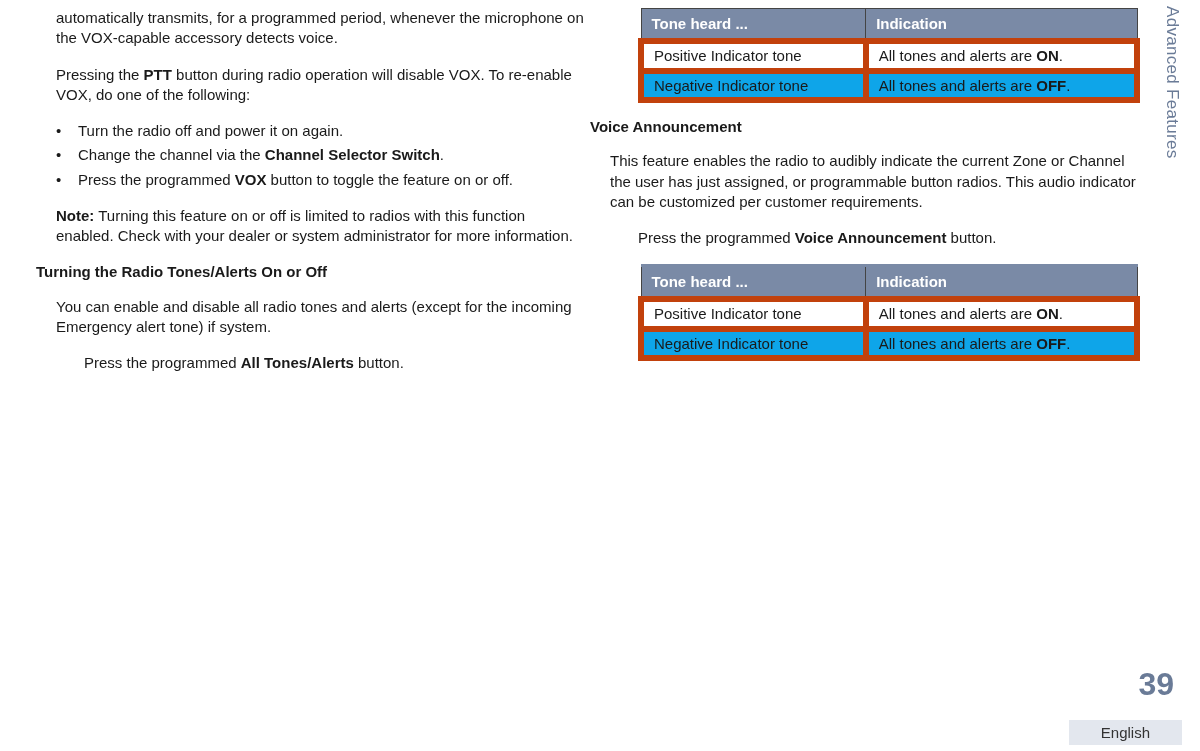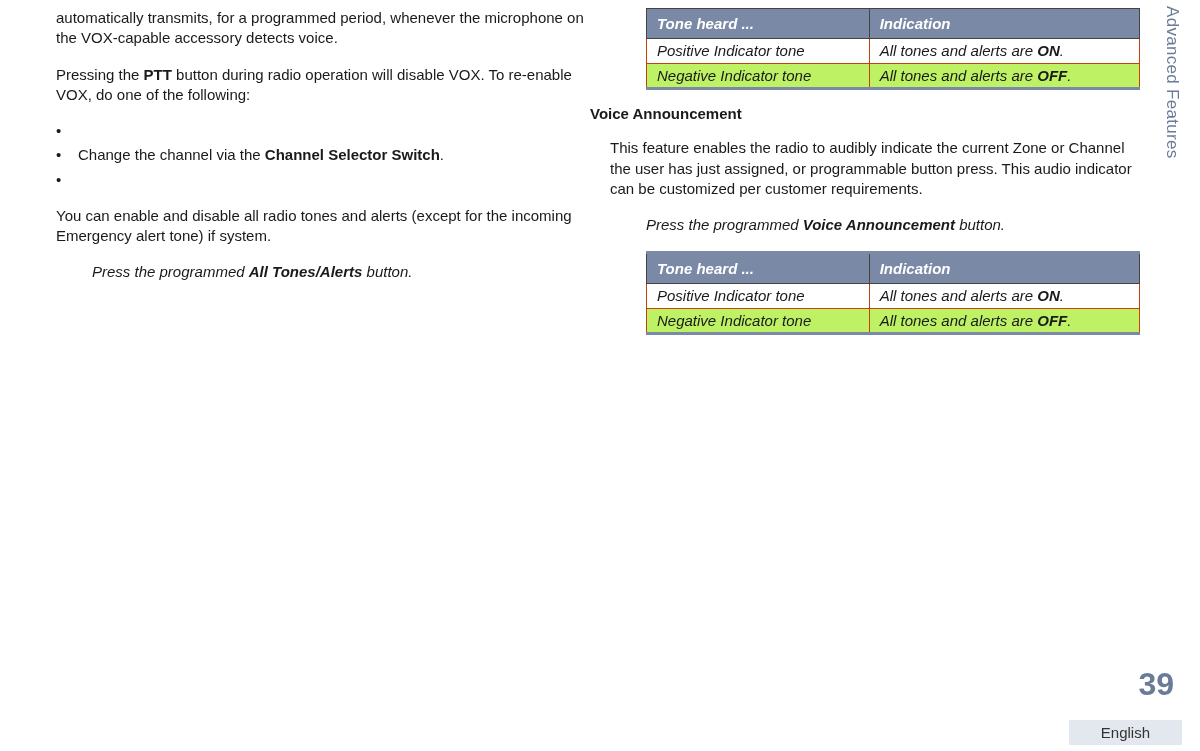--- a/index.html
+++ b/index.html
@@ -39,26 +39,26 @@
       background: #7a8aa6;
       color: #fff;
       text-align: left;
       font-weight: bold;
       padding: 6px 10px;
       border: 1px solid #444;
       border-bottom: 1px solid #444;
     }
     td {
       padding: 2px 10px;
-      border: 1px solid #c2410c;
+      border: 6px solid #c2410c;
       vertical-align: top;
       line-height: 1.3;
     }
-    tr.alt td { background: #bef264; }
-    .indent { margin-left: 36px; font-style: italic; }
+    tr.alt td { background: #0ea5e9; }
+    .indent { margin-left: 28px; }
     .side-tab {
       position: absolute;
       top: 6px;
       right: 18px;
       writing-mode: vertical-rl;
       color: #6a7b97;
       font-size: 17px;
       letter-spacing: 0.3px;
     }
     .page-number {
@@ -85,29 +85,35 @@
 
 <div class="content">
   <div class="column">
     <p>automatically transmits, for a programmed period, whenever the microphone on the VOX-capable accessory detects voice.</p>
     <p>
       <span>Pressing the </span><b>PTT</b><span> button during radio operation will disable VOX. To re-enable VOX, do one of the following:</span>
     </p>
     <ul>
       <li>
           <span class="bullet">•</span>
+          <span>Turn the radio off and power it on again.</span>
         </li>
       <li>
           <span class="bullet">•</span>
           <span><span>Change the channel via the </span><b>Channel Selector Switch</b><span>.</span></span>
         </li>
       <li>
           <span class="bullet">•</span>
+          <span><span>Press the programmed </span><b>VOX</b><span> button to toggle the feature on or off.</span></span>
         </li>
     </ul>
+    <p>
+      <span class="note-label">Note:</span><span> Turning this feature on or off is limited to radios with this function enabled. Check with your dealer or system administrator for more information.</span>
+    </p>
+    <p class="heading">Turning the Radio Tones/Alerts On or Off</p>
     <p>You can enable and disable all radio tones and alerts (except for the incoming Emergency alert tone) if system.</p>
     <p class="indent">
       <span>Press the programmed </span><b>All Tones/Alerts</b><span> button.</span>
     </p>
   </div>
 
   <div class="column">
     <div class="indent">
       <table>
         <tbody>
@@ -120,21 +126,21 @@
           <td><span>All tones and alerts are </span><b>ON</b><span>.</span></td>
         </tr>
         <tr class="alt">
           <td>Negative Indicator tone</td>
           <td><span>All tones and alerts are </span><b>OFF</b><span>.</span></td>
         </tr>
       </tbody>
         </table>
     </div>
     <p class="heading">Voice Announcement</p>
-    <p>This feature enables the radio to audibly indicate the current Zone or Channel the user has just assigned, or programmable button press. This audio indicator can be customized per customer requirements.</p>
+    <p>This feature enables the radio to audibly indicate the current Zone or Channel the user has just assigned, or programmable button radios. This audio indicator can be customized per customer requirements.</p>
     <div class="indent">
       <p>
         <span>Press the programmed </span><b>Voice Announcement</b><span> button.</span>
       </p>
       <table class="with-top-rule">
         <tbody>
             <tr>
           <th>Tone heard ...</th>
           <th>Indication</th>
         </tr>

